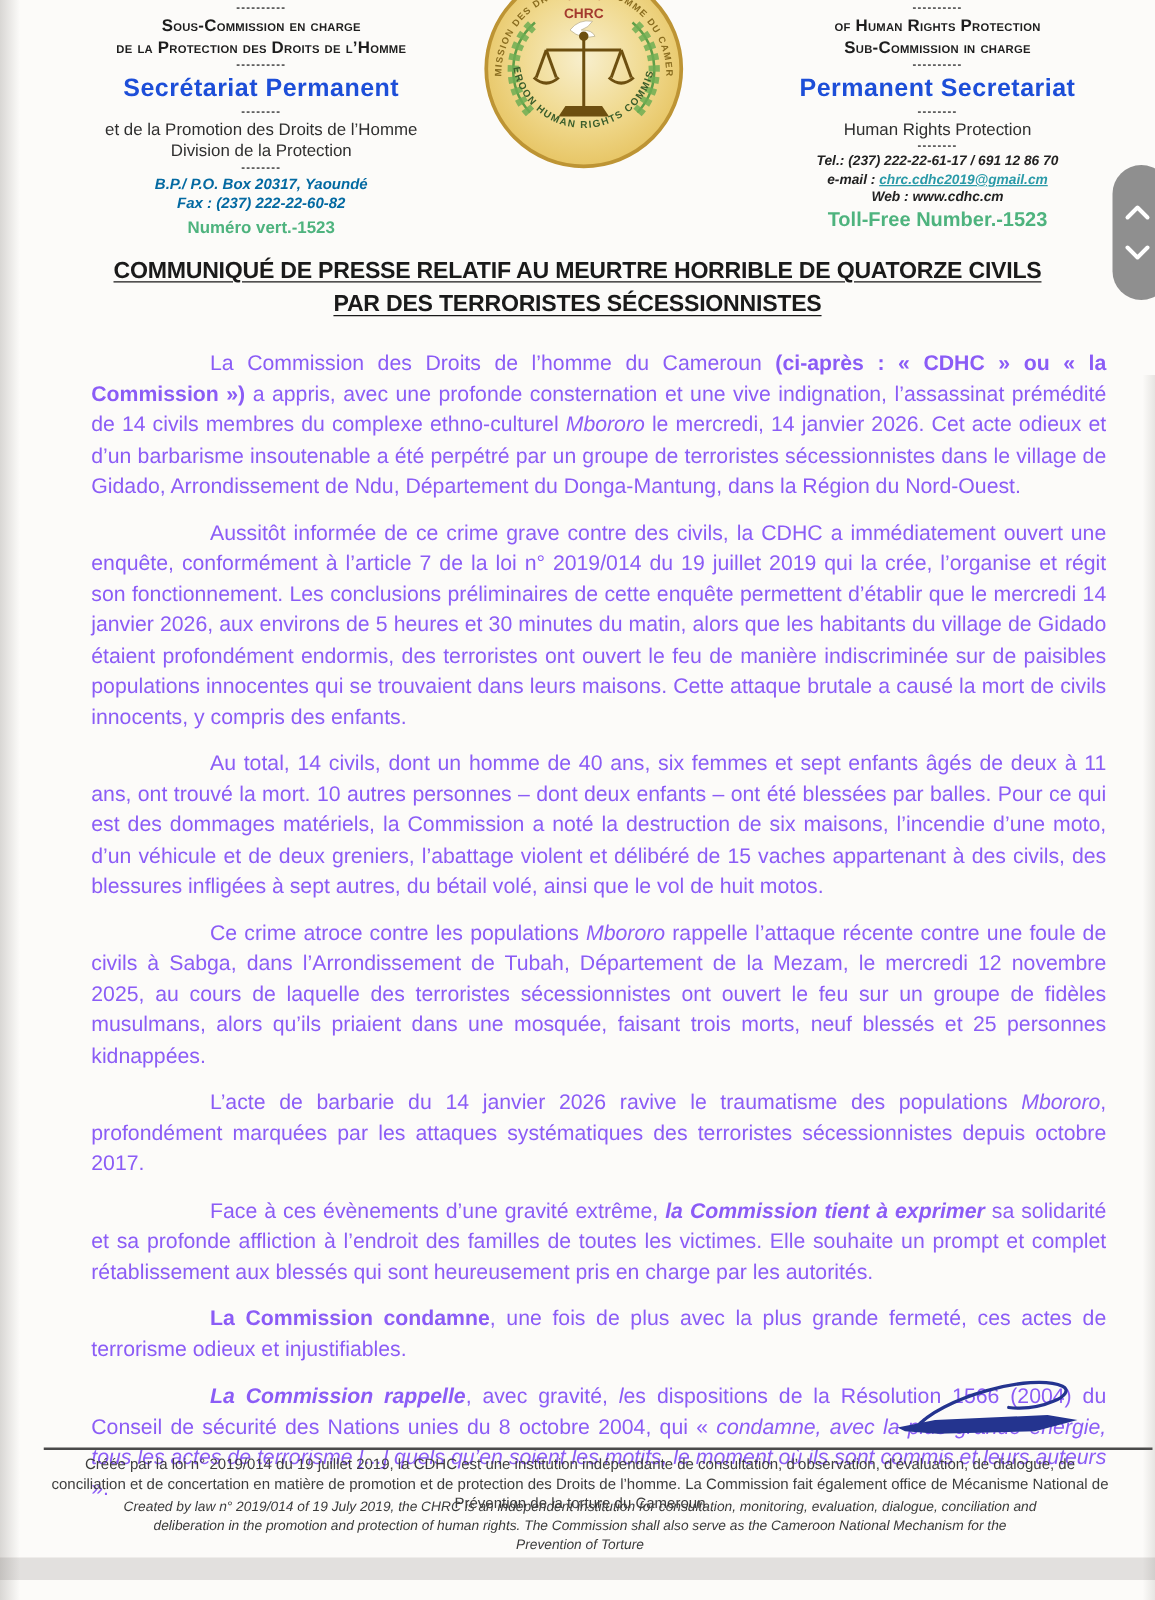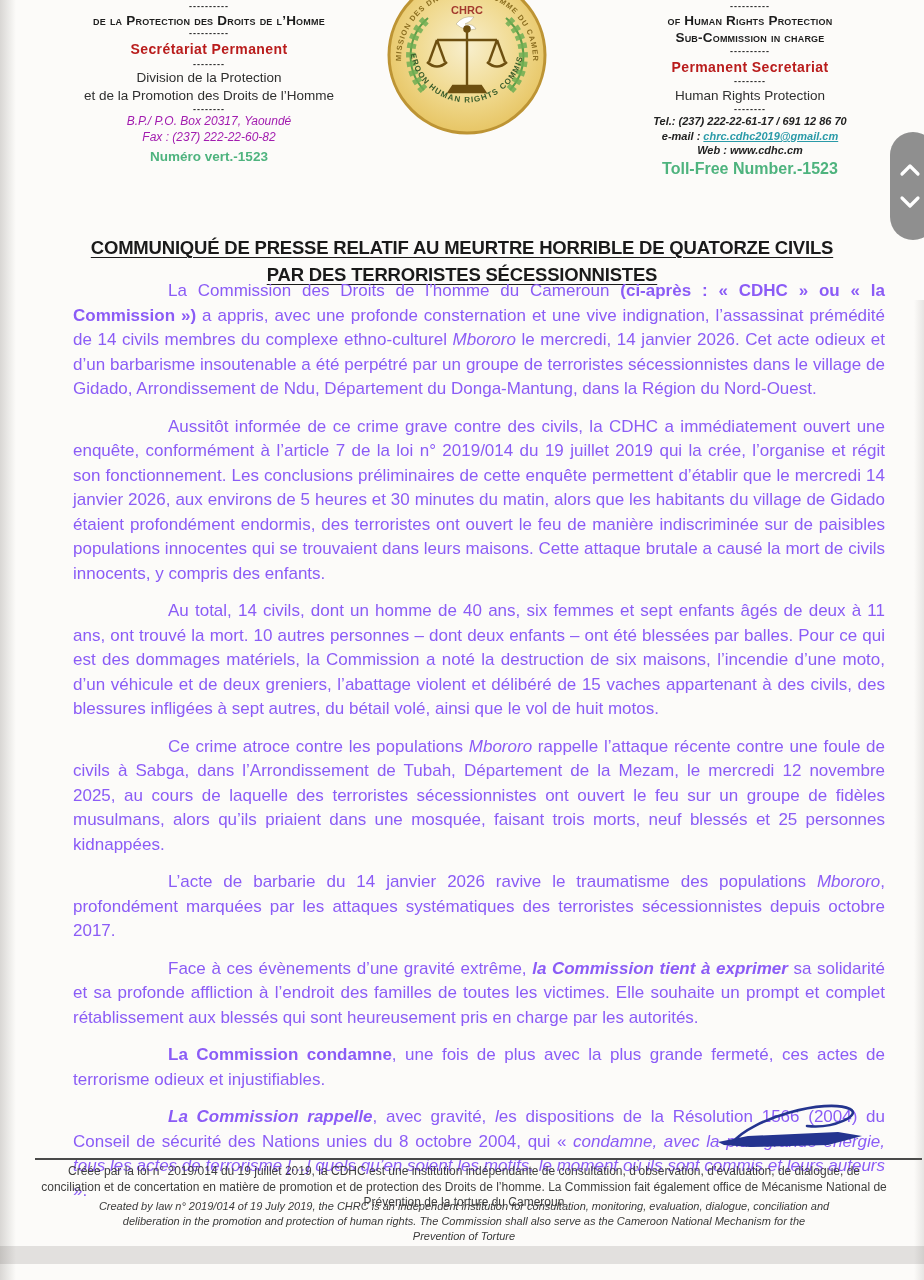--- a/index.html
+++ b/index.html
@@ -9,40 +9,40 @@
         background:linear-gradient(90deg,rgba(90,85,80,.22),rgba(90,85,80,0));pointer-events:none;z-index:5;}
   .page::after{content:"";position:absolute;right:0;top:300px;bottom:0;width:10px;
         background:linear-gradient(270deg,rgba(120,115,110,.16),rgba(120,115,110,0));pointer-events:none;z-index:5;}
 
   
   .hblock{position:absolute;top:2px;text-align:center;line-height:1.3;}
   .hblock-left{left:34px;width:350px;}
   .hblock-right{left:582px;width:336px;}
   .sep{font-size:9px;font-weight:bold;letter-spacing:1px;color:#2c2c2c;line-height:1.1;}
   .org{font-size:13.5px;font-weight:bold;font-variant:small-caps;letter-spacing:.2px;color:#1d1d1d;}
-  .secretariat{font-size:14px;font-weight:bold;letter-spacing:.4px;margin:1px 0;color:#b91c1c;}
+  .secretariat{font-size:20px;font-weight:bold;letter-spacing:.4px;margin:1px 0;color:#1d4ed8;}
   .division{font-size:13.5px;color:#2f2f2f;}
-  .contact{font-size:12px;font-weight:normal;font-style:italic;color:#a21caf;}
+  .contact{font-size:12px;font-weight:bold;font-style:italic;color:#0369a1;}
   .contact-sm{font-size:11px;font-weight:bold;font-style:italic;color:#222;}
   .green-num{font-size:13.5px;font-weight:bold;color:#4eb37e;margin-top:2px;}
   .green-num.it{font-size:16px;}
   .email-link{color:#2a9aa8;text-decoration:underline;font-style:italic;font-weight:bold;cursor:pointer;}
 
   
   .logo{position:absolute;left:386px;top:-26px;width:162px;height:162px;}
 
   
   .scroll-pill{position:absolute;right:-12px;top:132px;width:46px;height:108px;background:#8f8f8f;
         border-radius:23px;z-index:6;display:flex;flex-direction:column;align-items:flex-start;
         justify-content:center;gap:10px;padding-left:7px;box-sizing:border-box;}
   .scroll-btn{width:26px;height:22px;display:flex;align-items:center;justify-content:center;cursor:pointer;background:none;border:none;padding:0;}
 
   
   .title{position:absolute;top:202px;left:88px;width:748px;text-align:center;
-        font-size:18.5px;font-weight:bold;line-height:27px;letter-spacing:-.2px;color:#1a1a1a;margin-top:32px;}
+        font-size:18.5px;font-weight:bold;line-height:27px;letter-spacing:-.2px;color:#1a1a1a;}
   .title span{text-decoration:underline;text-underline-offset:3px;}
 
   
   .body-text{position:absolute;top:279px;left:73px;width:812px;font-size:17px;line-height:24.5px;
         color:#8b5cf6;text-align:justify;}
   .para{margin:0 0 13px 0;text-indent:95px;}
   .b{font-weight:bold;}
   .i{font-style:italic;}
   .bi{font-weight:bold;font-style:italic;}
 
@@ -55,26 +55,27 @@
         font-size:11px;line-height:15px;color:#3a3a3a;}
   .gray-band{position:absolute;left:0;top:1246px;width:924px;height:18px;background:#e2e0de;}
 </style>
 </head>
 <body>
 
 <div class="page">
 
   <div class="hblock hblock-left">
     <div class="sep">----------</div>
+    <div class="org">Sous-Commission en charge</div>
     <div class="org">de la Protection des Droits de l’Homme</div>
     <div class="sep">----------</div>
     <div class="secretariat">Secrétariat Permanent</div>
     <div class="sep">--------</div>
+    <div class="division">et de la Promotion des Droits de l’Homme</div>
     <div class="division">Division de la Protection</div>
-    <div class="division">et de la Promotion des Droits de l’Homme</div>
     <div class="sep">--------</div>
     <div class="contact">B.P./ P.O. Box  20317, Yaoundé</div>
     <div class="contact">Fax : (237) 222-22-60-82</div>
     <div class="green-num">Numéro vert.-1523</div>
   </div>
 
   <svg class="logo" viewBox="0 0 162 162">
     <defs>
       <radialGradient id="gold" cx="50%" cy="45%" r="60%">
         <stop offset="0%" stop-color="#f8efcd"></stop>

